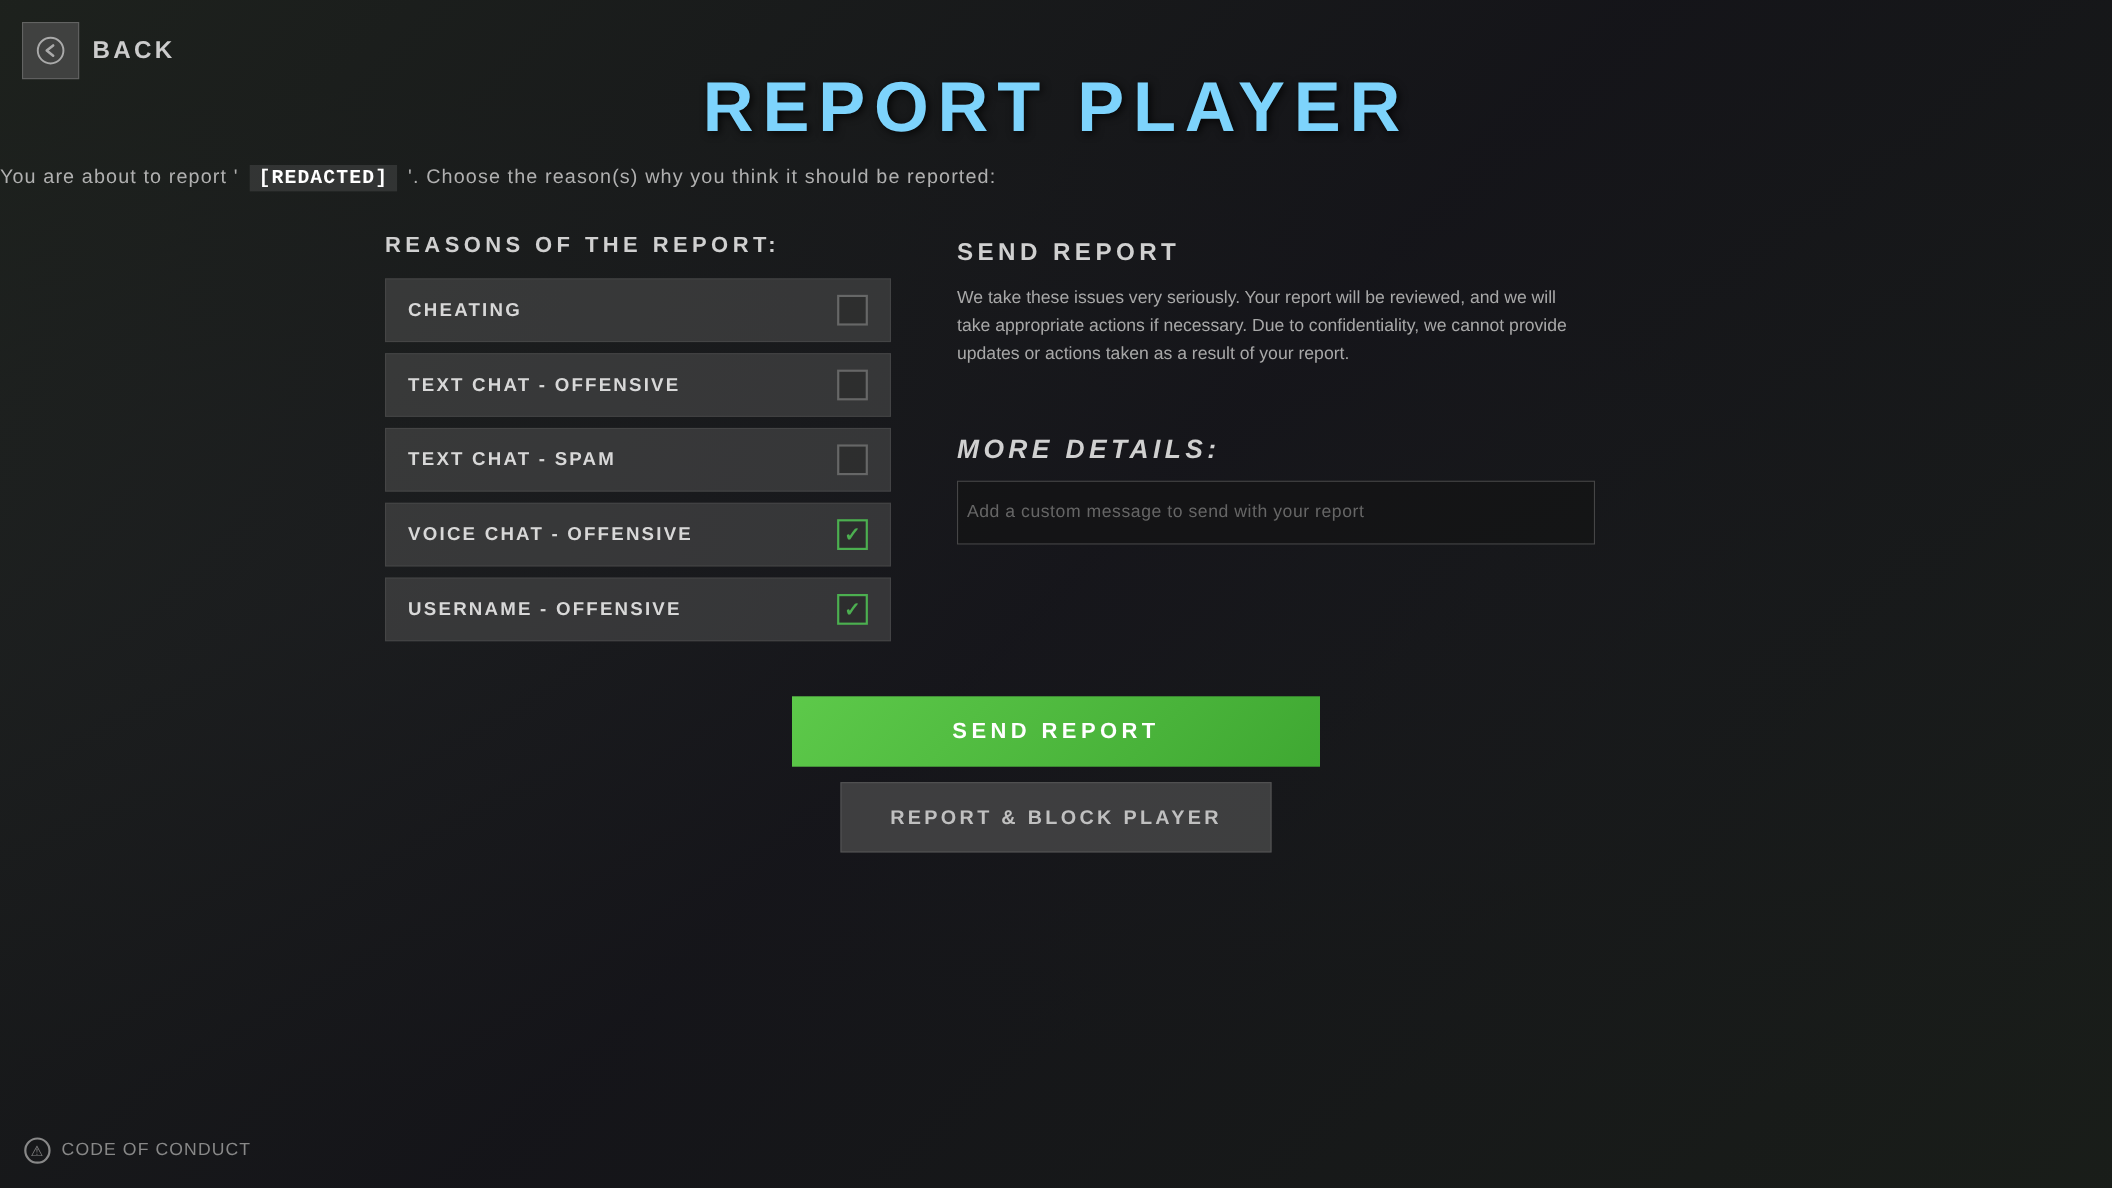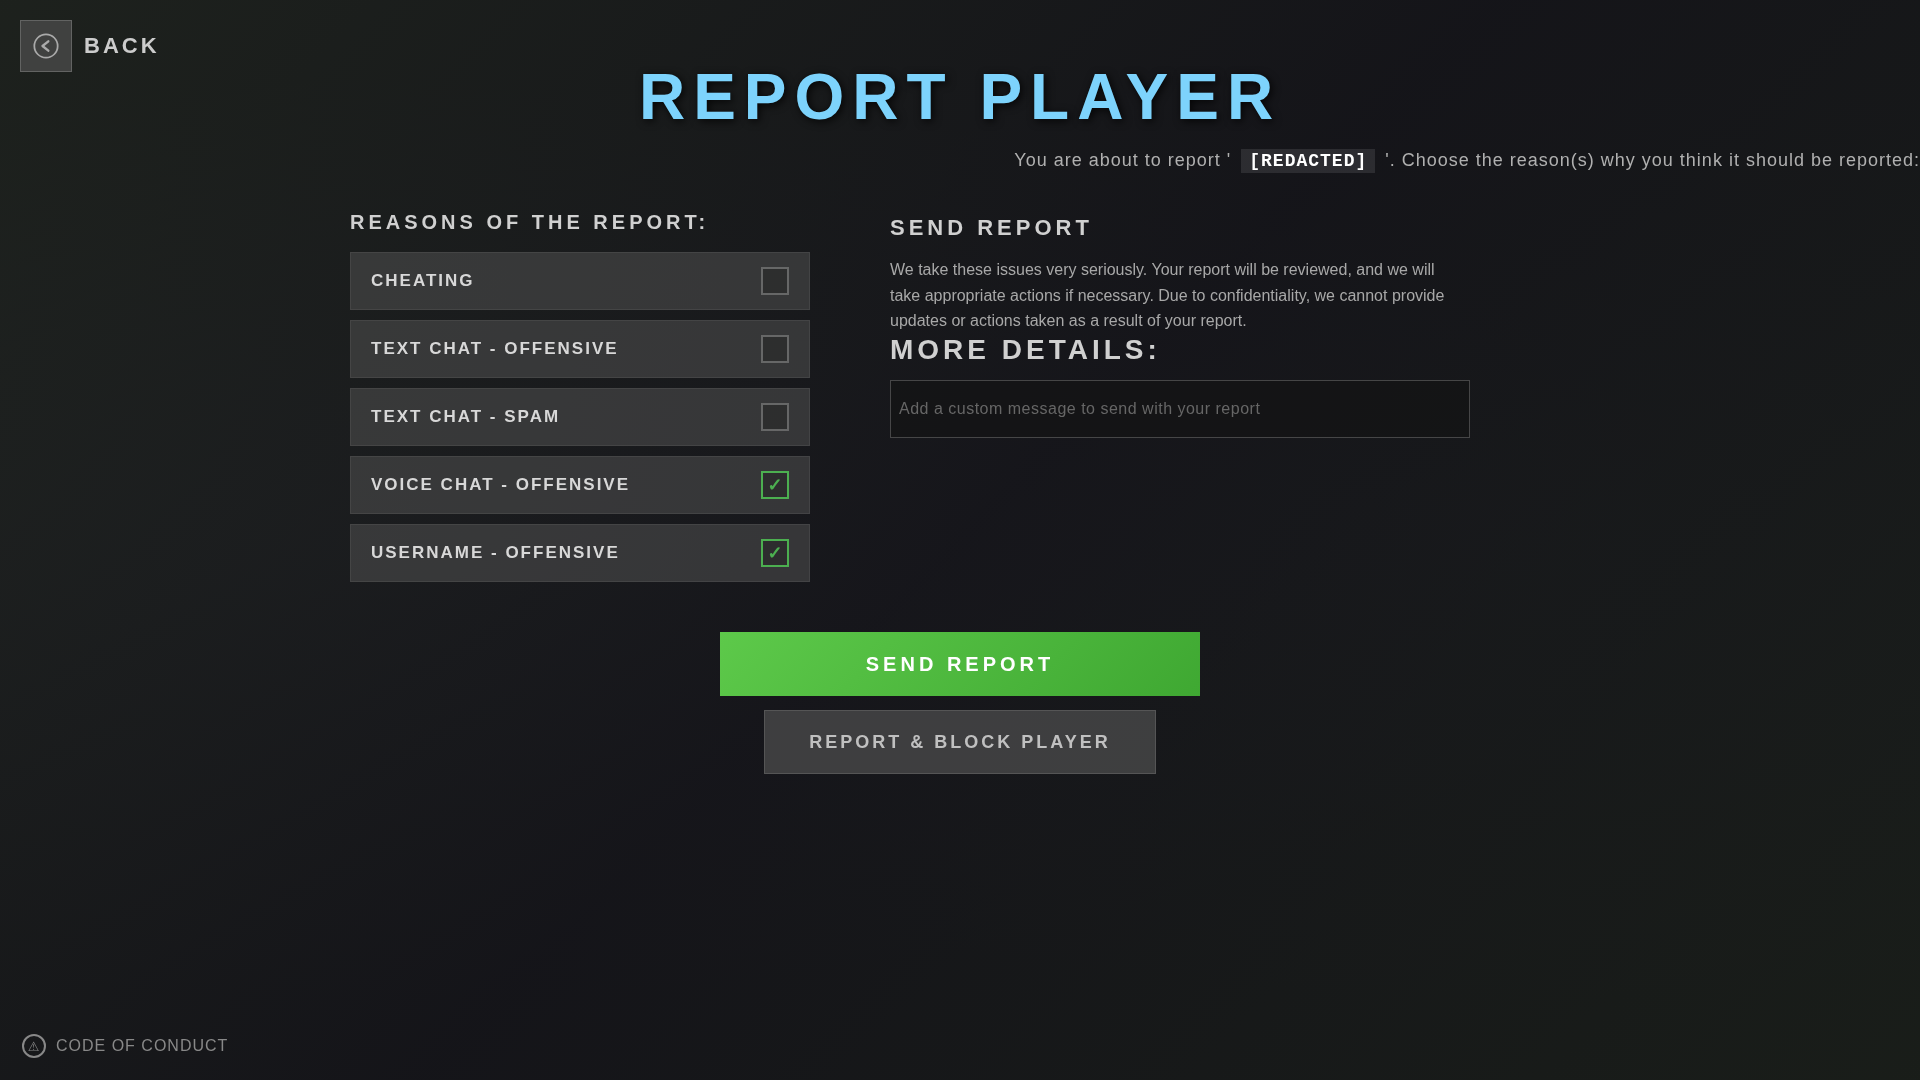--- a/index.html
+++ b/index.html
@@ -76,40 +76,40 @@
       font-size: 64px;
       font-weight: 900;
       letter-spacing: 8px;
       color: #7dd3fc;
       text-transform: uppercase;
       text-shadow: 2px 2px 8px rgba(0,0,0,0.8);
     }
 
     
     .subtitle {
-      text-align: right;
+      text-align: left;
       margin-top: 16px;
       font-size: 18px;
       color: #b0b0b0;
       letter-spacing: 1px;
     }
 
     .subtitle .player-name {
       color: #ffffff;
       font-weight: bold;
       font-family: 'Courier New', monospace;
       background: rgba(255,255,255,0.1);
       padding: 2px 8px;
       margin: 0 4px;
     }
 
     
     .content-area {
       display: flex;
-      gap: 80px;
+      gap: 60px;
       margin: 40px auto 0;
       max-width: 1300px;
       padding: 0 40px;
     }
 
     
     .left-panel {
       flex: 0 0 460px;
     }
 
@@ -188,26 +188,28 @@
     }
 
     .send-report-desc {
       font-size: 16px;
       color: #a8a8a8;
       line-height: 1.6;
       max-width: 560px;
     }
 
     .more-details-heading {
-      font-size: 28px;
+      font-size: 24px;
       font-weight: 900;
       letter-spacing: 4px;
       color: #d0d0d0;
       text-transform: uppercase;
+      margin-top: 60px;
       margin-bottom: 14px;
+      font-style: italic;
     }
 
     .custom-message-input {
       width: 100%;
       max-width: 580px;
       height: 58px;
       background: rgba(20,20,20,0.7);
       border: 1px solid rgba(120,120,120,0.5);
       color: #888;
       font-size: 16px;

